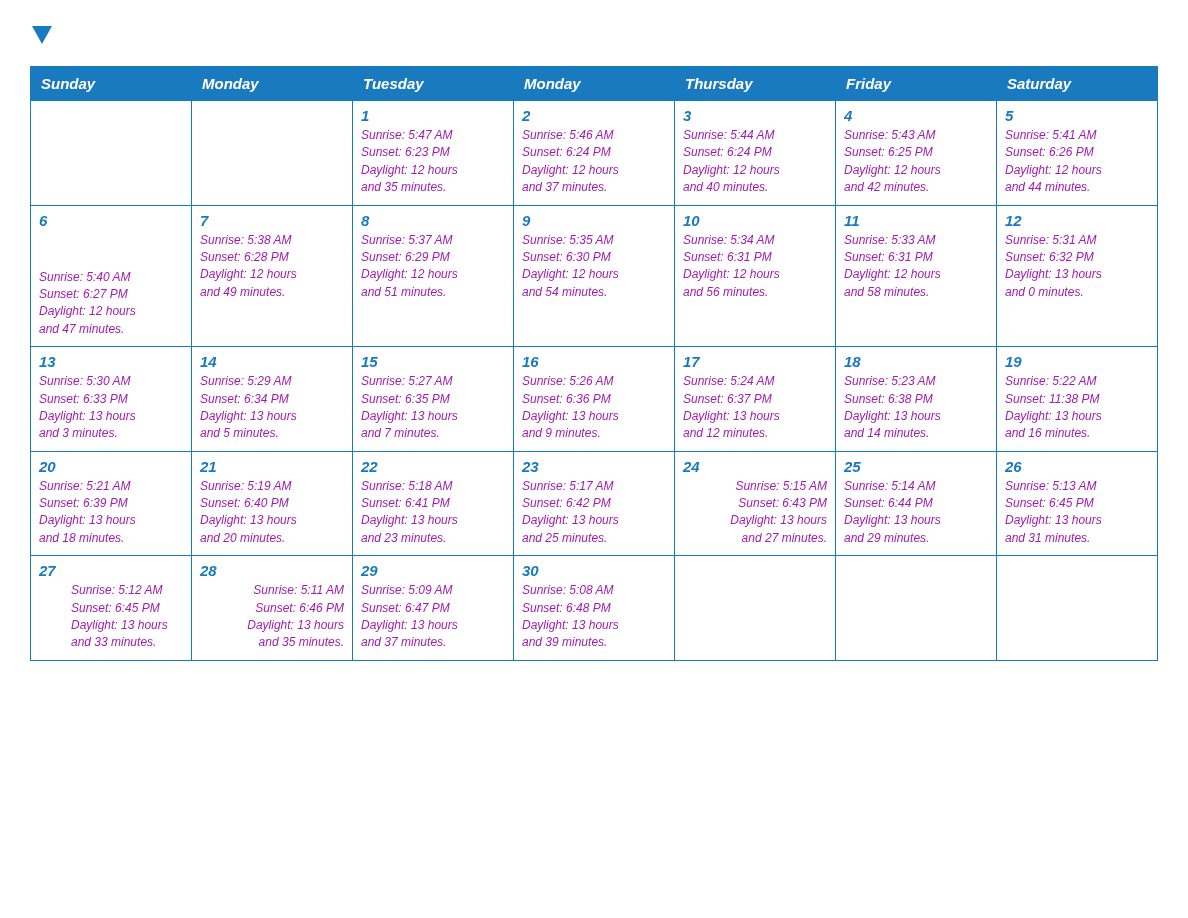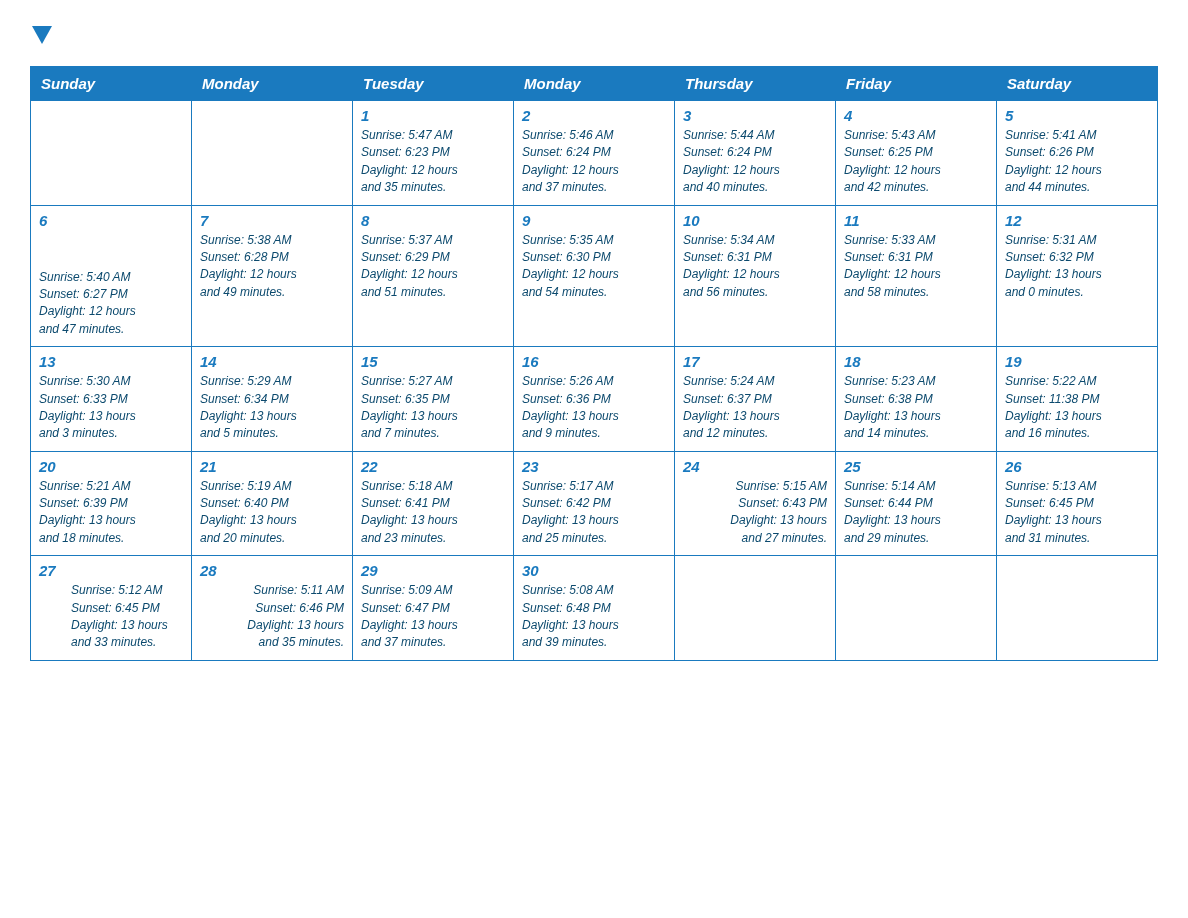--- a/index.html
+++ b/index.html
@@ -105,21 +105,21 @@
     .day-num {
       font-size: 15px;
       font-weight: bold;
       color: #1a7abf;
       display: block;
       margin-bottom: 3px;
     }
 
     .day-info {
       font-size: 12px;
-      color: #0c4a6e;
+      color: #a21caf;
       line-height: 1.45;
     }
 
     .empty-cell {
       background: #fff;
     }
 
     tr:last-child td {
       min-height: 110px;
     }

